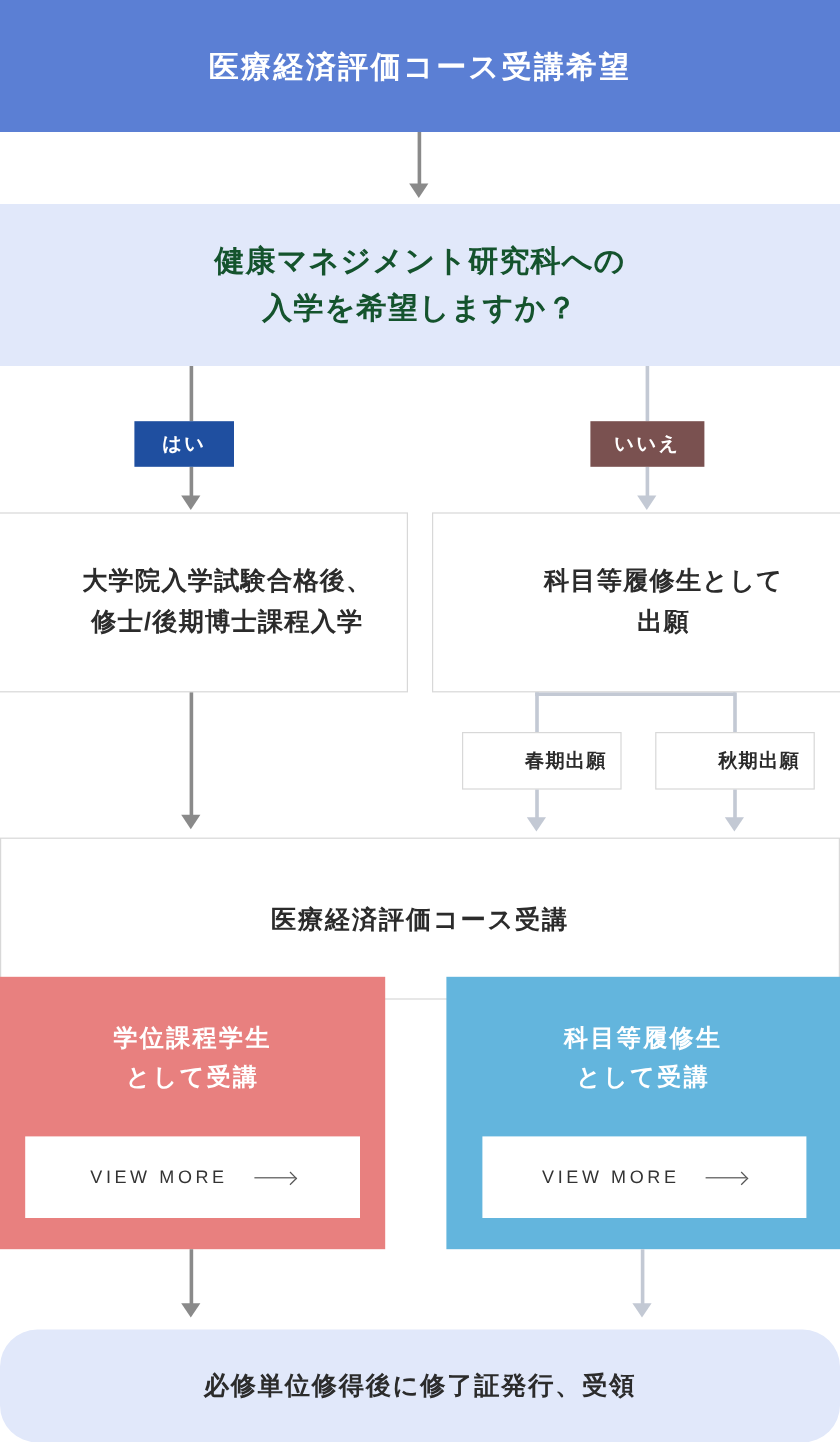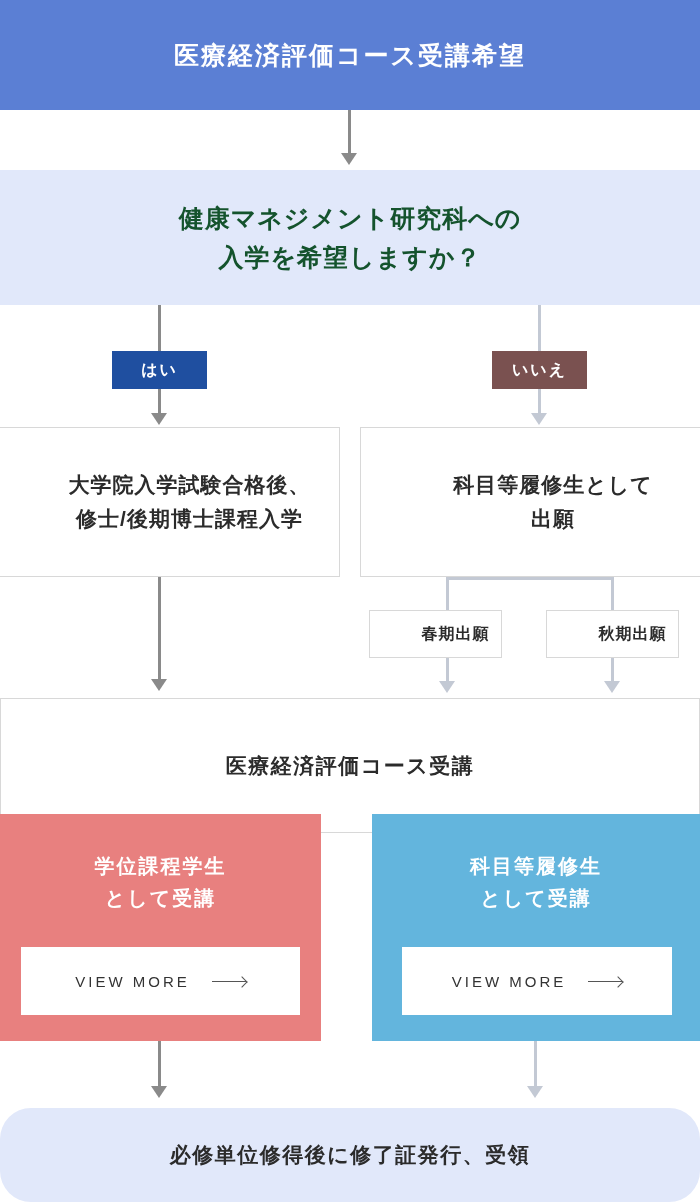--- a/index.html
+++ b/index.html
@@ -84,21 +84,21 @@
     justify-content: center;
     color: #ffffff;
     font-size: 16px;
     font-weight: bold;
     letter-spacing: 2px;
     box-sizing: border-box;
   }
   .tag-yes {
     left: 112px;
     top: 351px;
-    width: 95px;
+    width: 83px;
     background: #1f4fa0;
   }
   .tag-no {
     left: 492px;
     top: 351px;
     width: 95px;
     background: #7a5150;
   }
 
   
@@ -125,21 +125,21 @@
   .box-left  { left: -1px;  width: 341px; }
   .box-right { left: 360px; width: 346px; }
 
   .season-box {
     top: 610px;
     height: 48px;
     width: 133px;
     font-size: 16px;
     letter-spacing: 1px;
   }
-  .season-spring { left: 369px; }
+  .season-spring { left: 385px; }
   .season-autumn { left: 546px; }
 
   
   .panel {
     position: absolute;
     top: 814px;
     height: 227px;
     box-sizing: border-box;
     display: flex;
     flex-direction: column;

